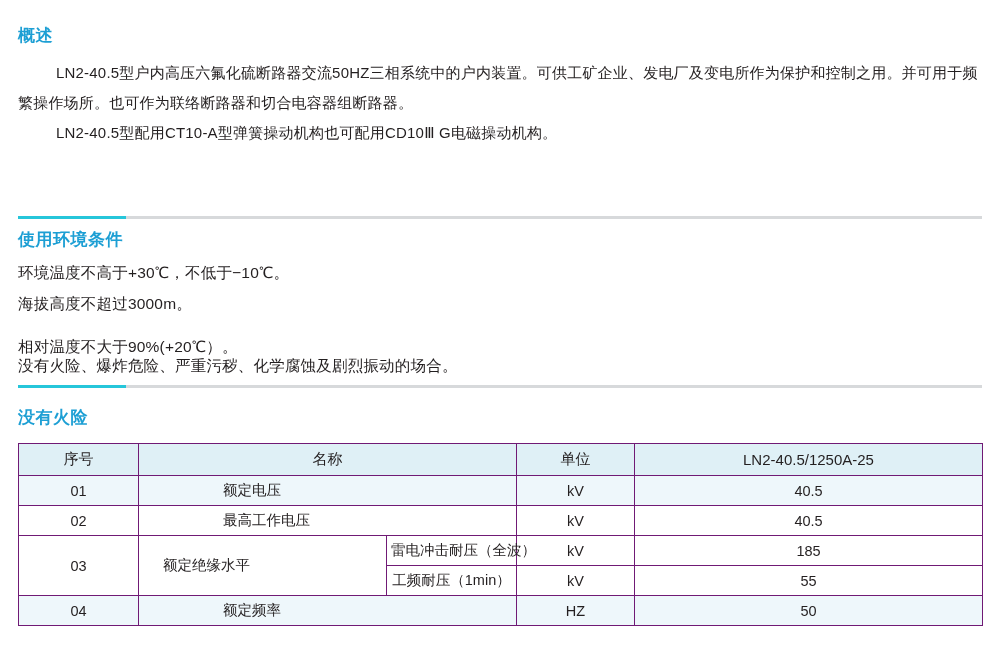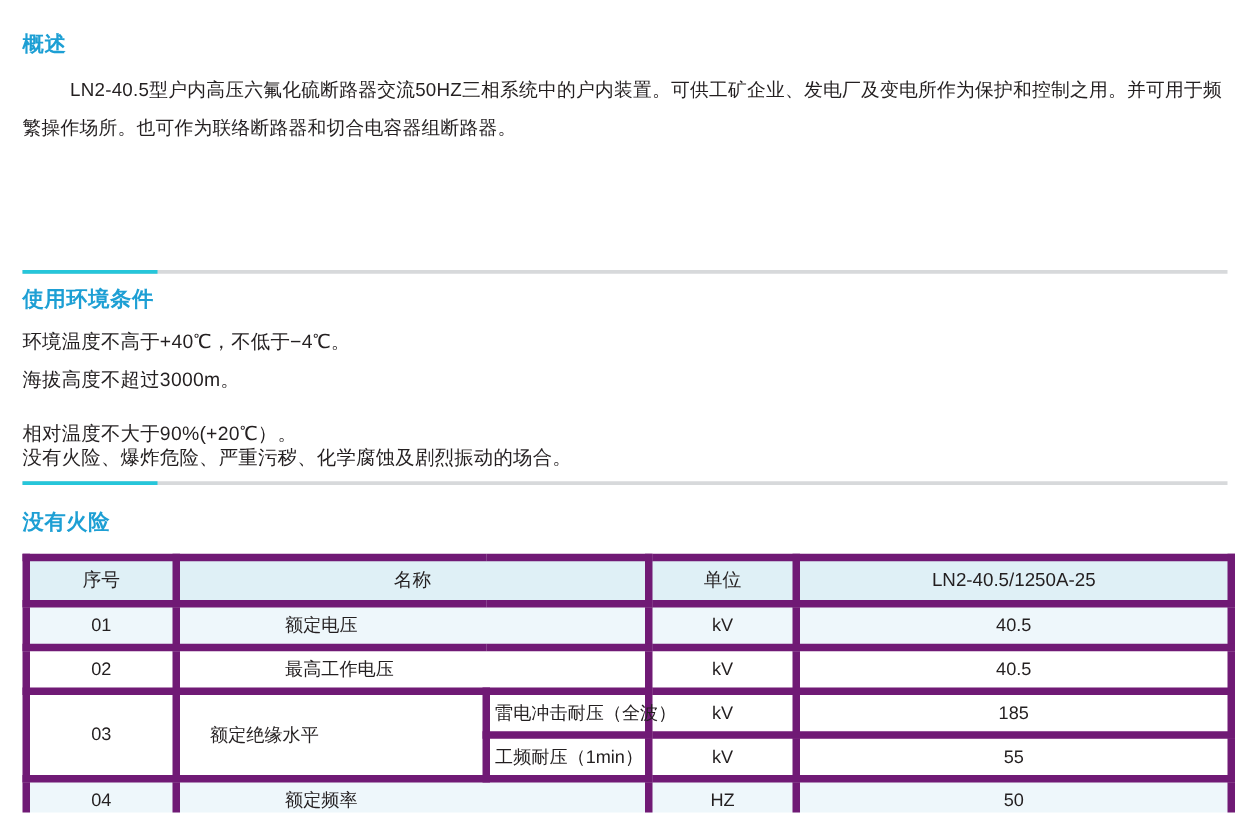--- a/index.html
+++ b/index.html
@@ -91,21 +91,21 @@
   .spec-table {
     position: absolute;
     left: 18px;
     top: 443px;
     width: 964px;
     border-collapse: collapse;
     table-layout: fixed;
     font-size: 14.5px;
   }
   .spec-table td {
-    border: 6px solid #701a75;
+    border: 1px solid #701a75;
     text-align: center;
     vertical-align: middle;
     height: 29px;
     padding: 0 4px;
     color: #231f20;
     white-space: nowrap;
   }
   .spec-table tr.head td {
     background: #dff0f6;
     height: 31px;
@@ -134,28 +134,29 @@
   col.c-val { width: 348px; }
 </style>
 </head>
 <body>
 
 <div class="page">
 
   <div class="sec-title" id="overview-title">概述</div>
 
   <div class="para" id="overview-p1">LN2-40.5型户内高压六氟化硫断路器交流50HZ三相系统中的户内装置。可供工矿企业、发电厂及变电所作为保护和控制之用。并可用于频繁操作场所。也可作为联络断路器和切合电容器组断路器。</div>
+  <div class="para" id="overview-p2">LN2-40.5型配用CT10-A型弹簧操动机构也可配用CD10Ⅲ G电磁操动机构。</div>
 
   <div class="rule" style="top: 216px;">
     <div class="rule-accent"></div>
   </div>
 
   <div class="sec-title" id="cond-title">使用环境条件</div>
 
-  <div class="cond-line" id="cond-l0">环境温度不高于+40℃，不低于−4℃。</div>
+  <div class="cond-line" id="cond-l0">环境温度不高于+30℃，不低于−10℃。</div>
   <div class="cond-line" id="cond-l1">海拔高度不超过3000m。</div>
   <div class="cond-line" id="cond-l2">相对温度不大于90%(+20℃）。</div>
   <div class="cond-line" id="cond-l3">没有火险、爆炸危险、严重污秽、化学腐蚀及剧烈振动的场合。</div>
 
   <div class="rule" style="top: 385px;">
     <div class="rule-accent"></div>
   </div>
 
   <div class="sec-title" id="spec-title">没有火险</div>
 

